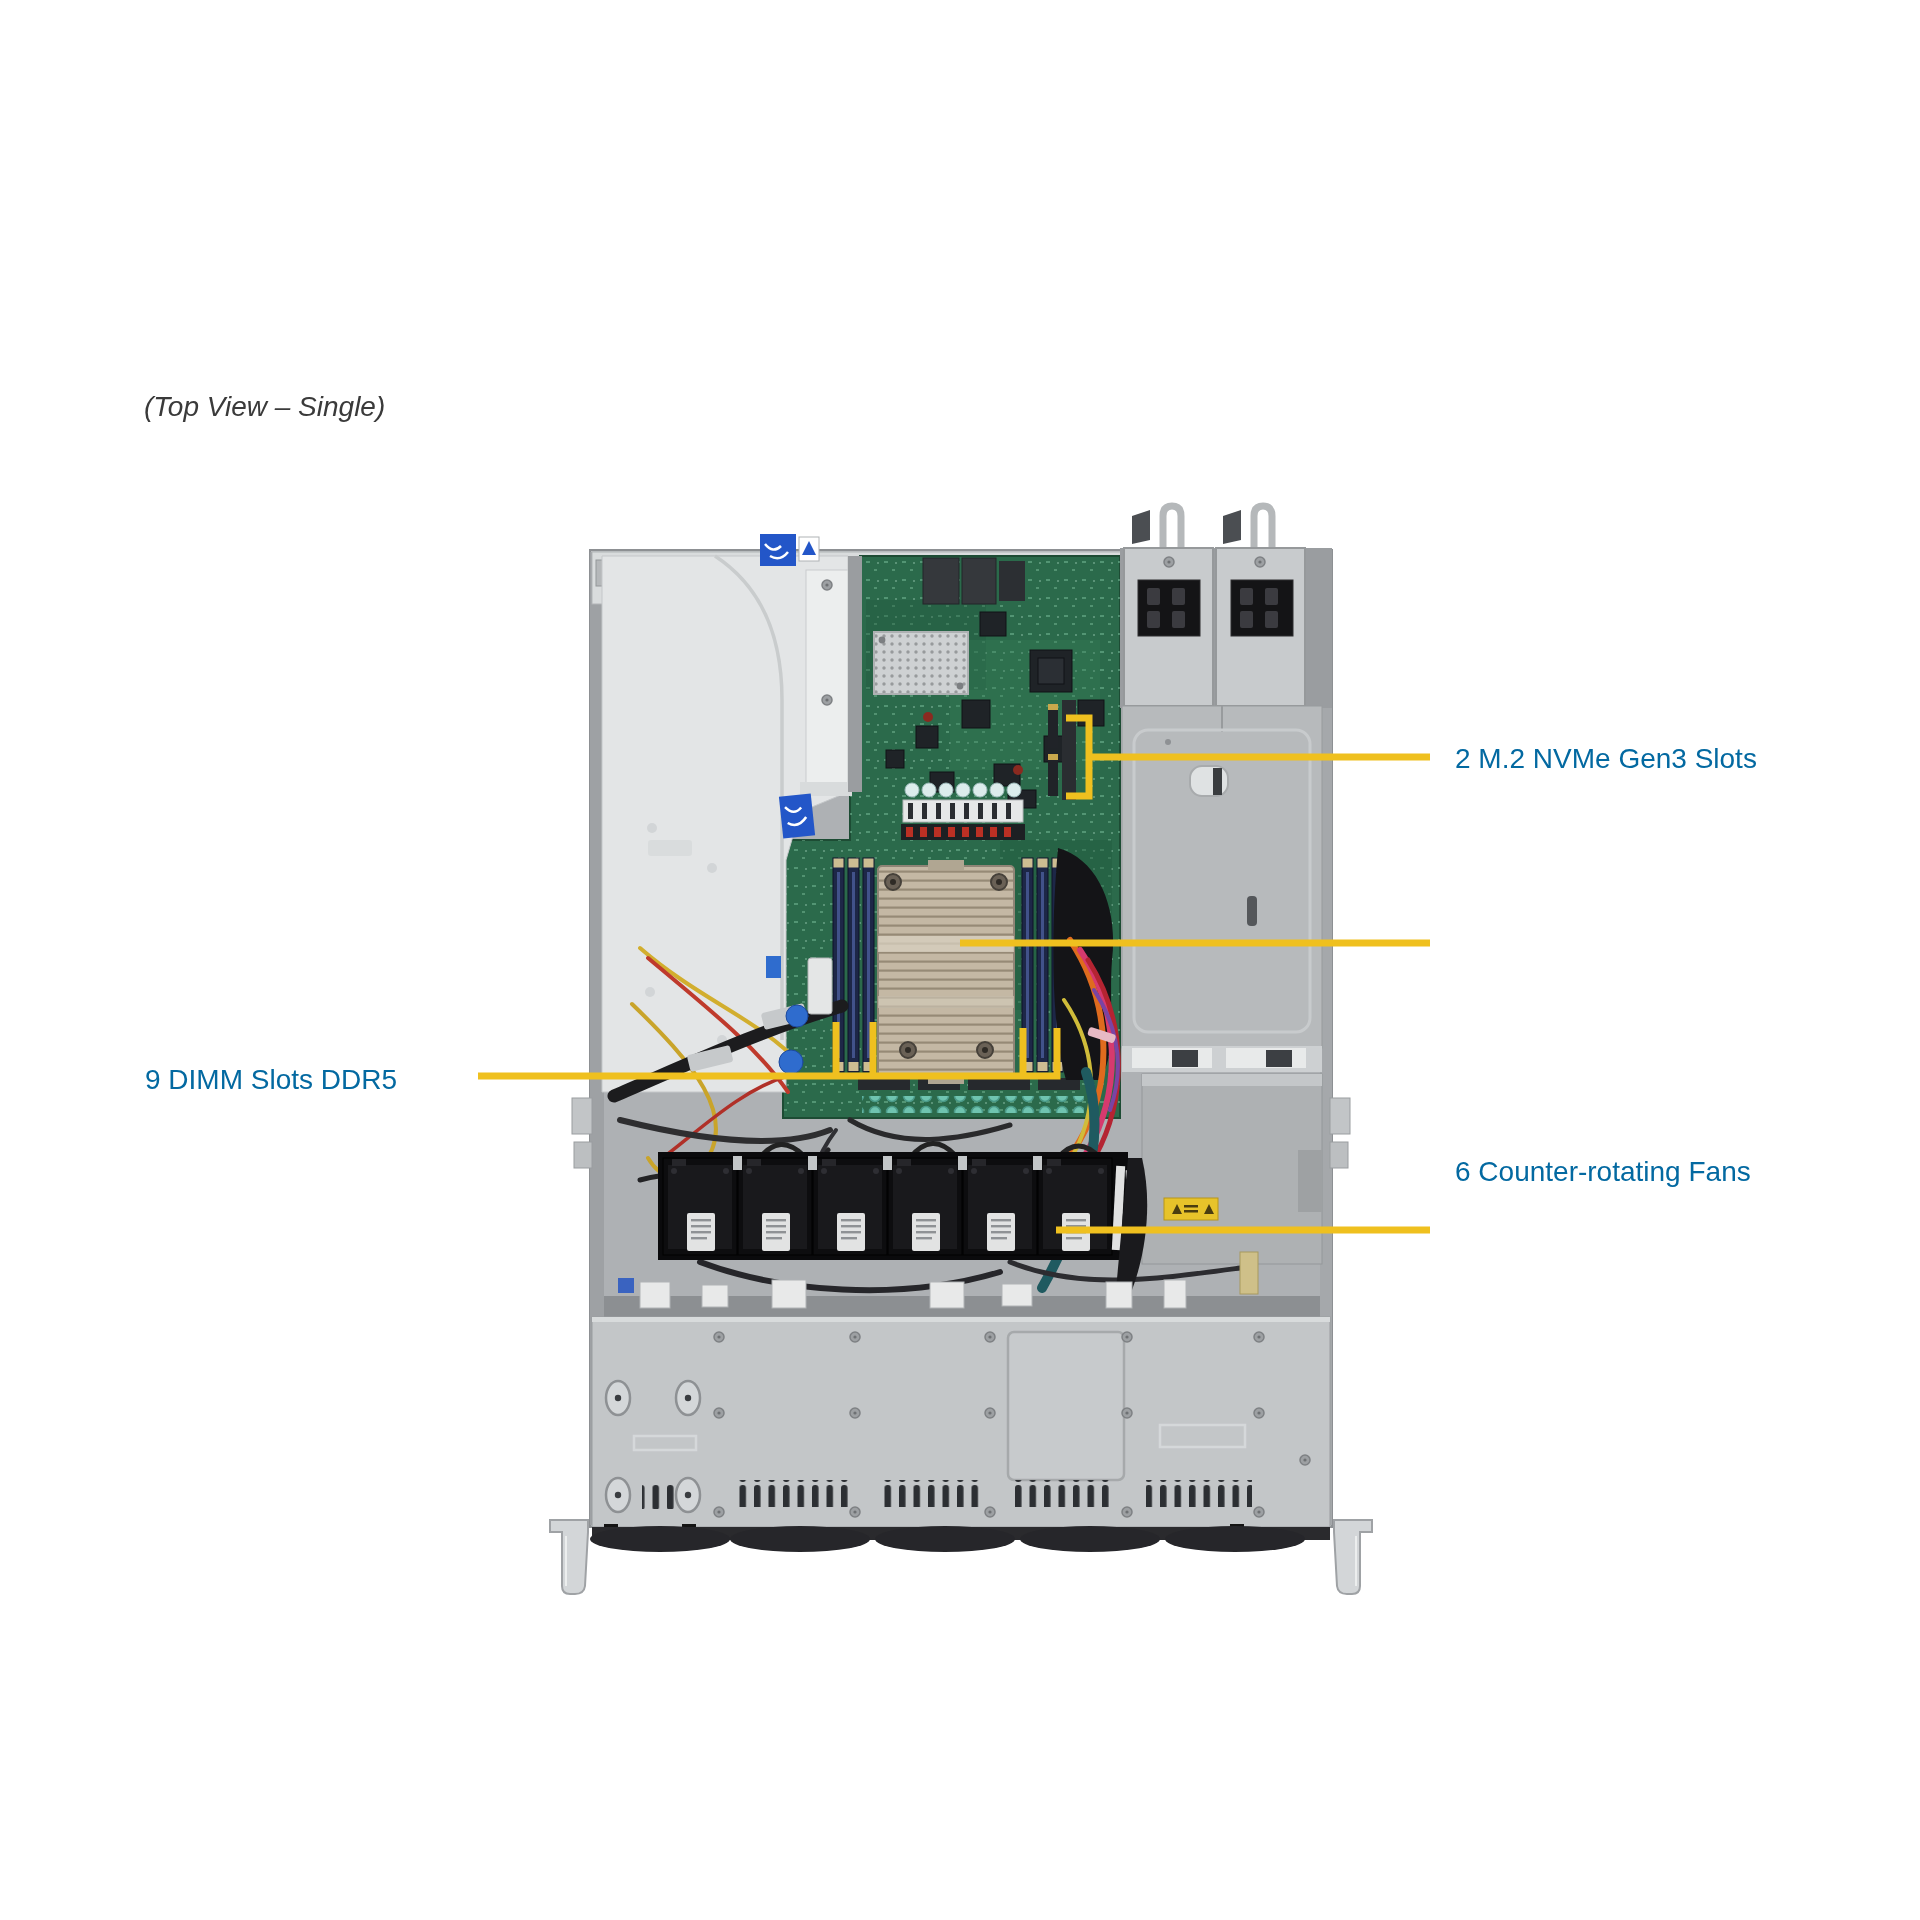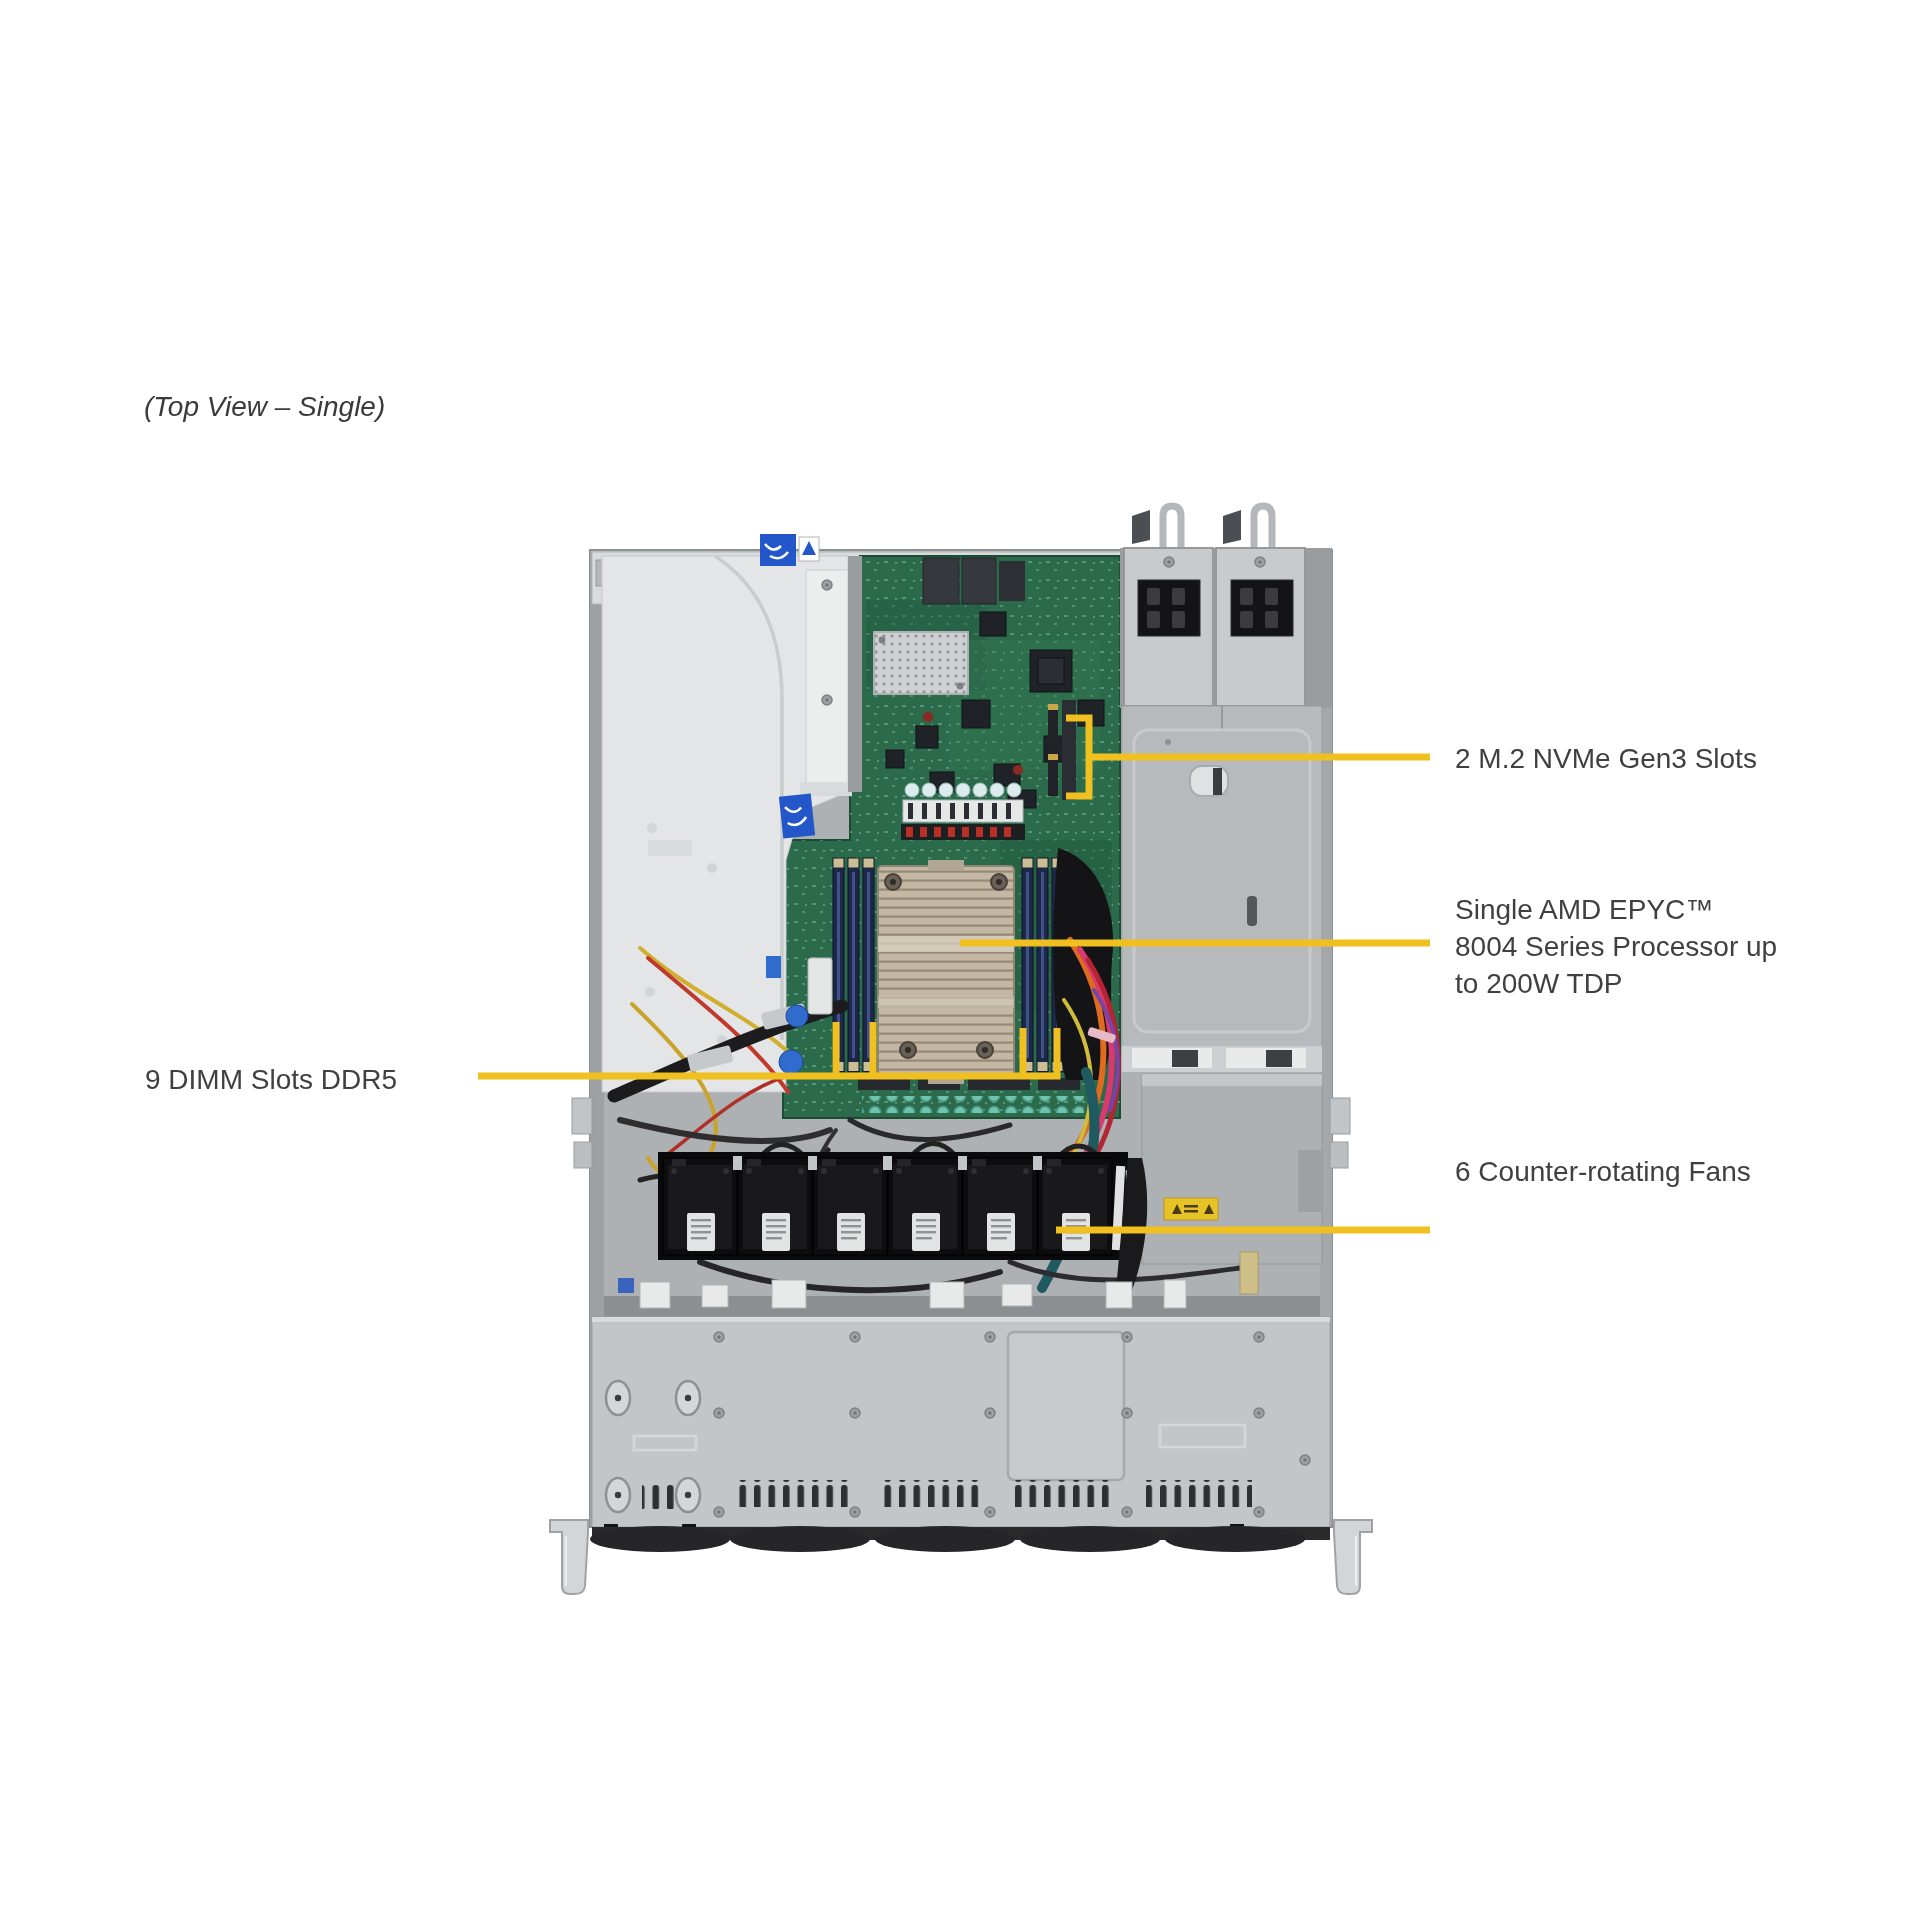--- a/index.html
+++ b/index.html
@@ -1,19 +1,19 @@
 <!DOCTYPE html>
 <html style="--accent: #EFC01F;"><head>
 <meta charset="utf-8">
 <style>
   html,body{margin:0;padding:0;background:#ffffff;}
   #canvas{position:relative;width:1920px;height:1920px;background:#ffffff;overflow:hidden;
           font-family:"Liberation Sans", sans-serif;}
   #figure-svg{position:absolute;left:0;top:0;width:1920px;height:1920px;}
-  .label{position:absolute;font-size:28px;line-height:37px;color:#404040;white-space:nowrap;}
+  .label{position:absolute;font-size:28px;line-height:37px;color:#0369a1;white-space:nowrap;}
   .label.title{font-style:italic;color:#3a3a3a;}
 </style>
 </head>
 <body>
 
 <div id="canvas">
 
 <svg id="figure-svg" viewBox="0 0 1920 1920">
   <defs>
     <pattern id="pat-ribs" width="8" height="38" patternUnits="userSpaceOnUse">
@@ -415,23 +415,18 @@
     <path d="M960,943 H1430"></path>
     <path d="M478,1076 H1060 M836,1079.5 V1022 M873,1079.5 V1022 M1023,1079.5 V1028 M1057,1079.5 V1028"></path>
     <path d="M1056,1230 H1430"></path>
   </g>
 </svg>
 
 <div class="label title" style="left:144px;top:388px">(Top View – Single)</div>
 
 <div class="label" style="left:1455px;top:740px">2 M.2 NVMe Gen3 Slots</div>
 
-<div class="label" style="left:1455px;top:891px">
-  <div>Single AMD EPYC™</div>
-  <div>8004 Series Processor up</div>
-  <div>to 200W TDP</div>
+
+<div class="label" style="left:145px;top:1061px">9 DIMM Slots DDR5</div>
+
+<div class="label" style="left:1455px;top:1153px">6 Counter-rotating Fans</div>
+
 </div>
 
-<div class="label" style="left:145px;top:1061px">9 DIMM Slots DDR5</div>
-
-<div class="label" style="left:1455px;top:1153px">6 Counter-rotating Fans</div>
-
-</div>
-
 </body></html>

